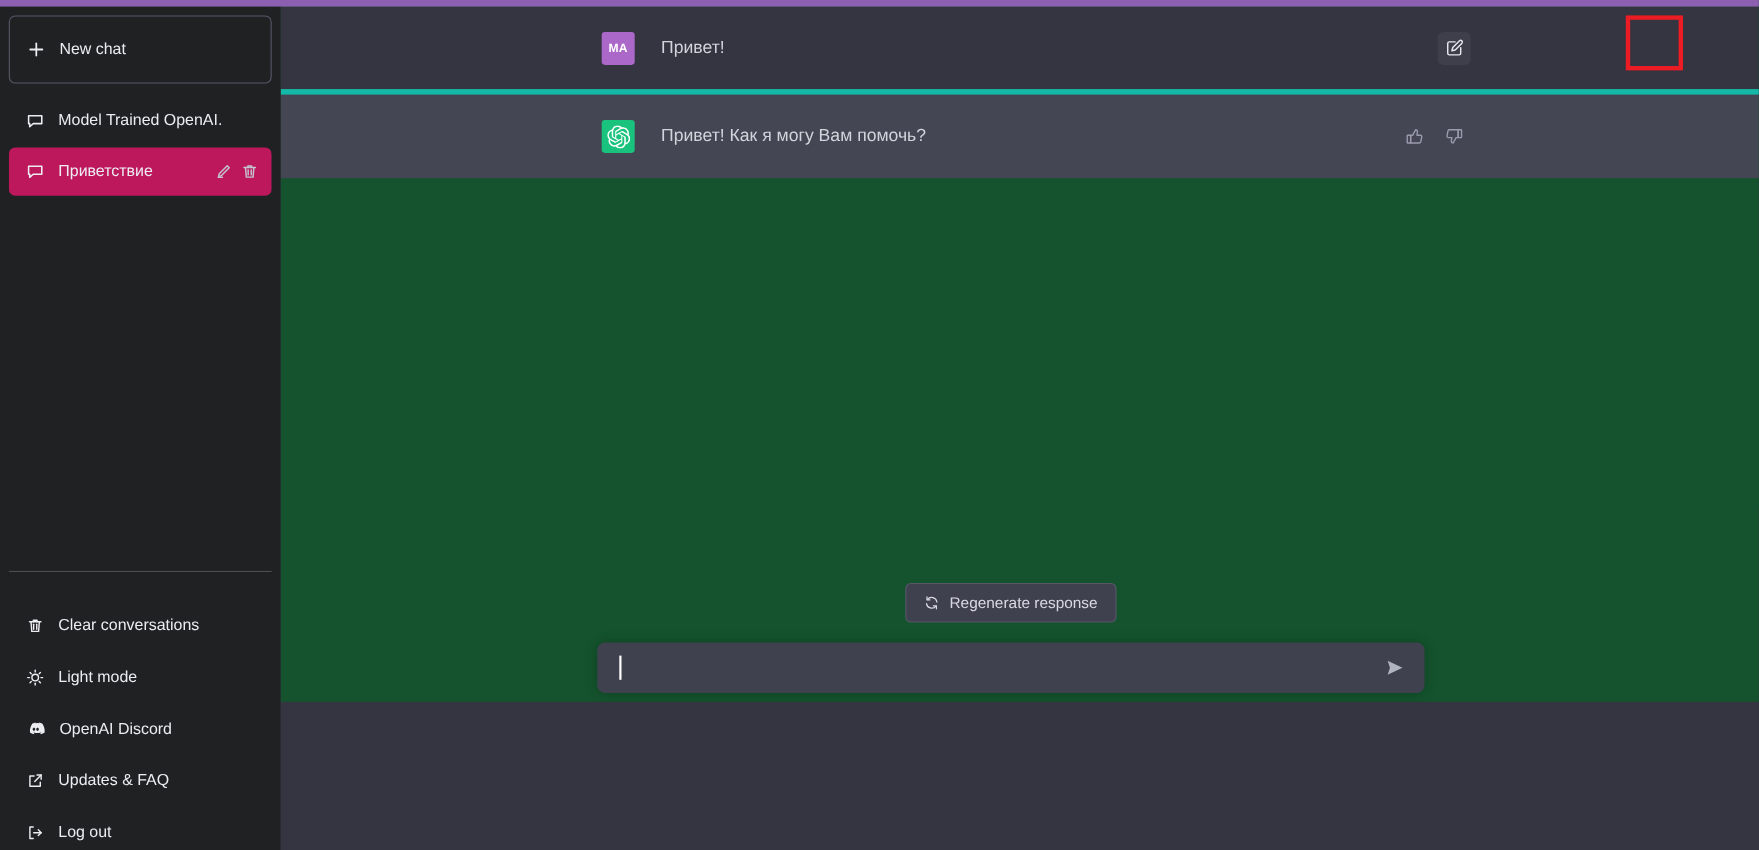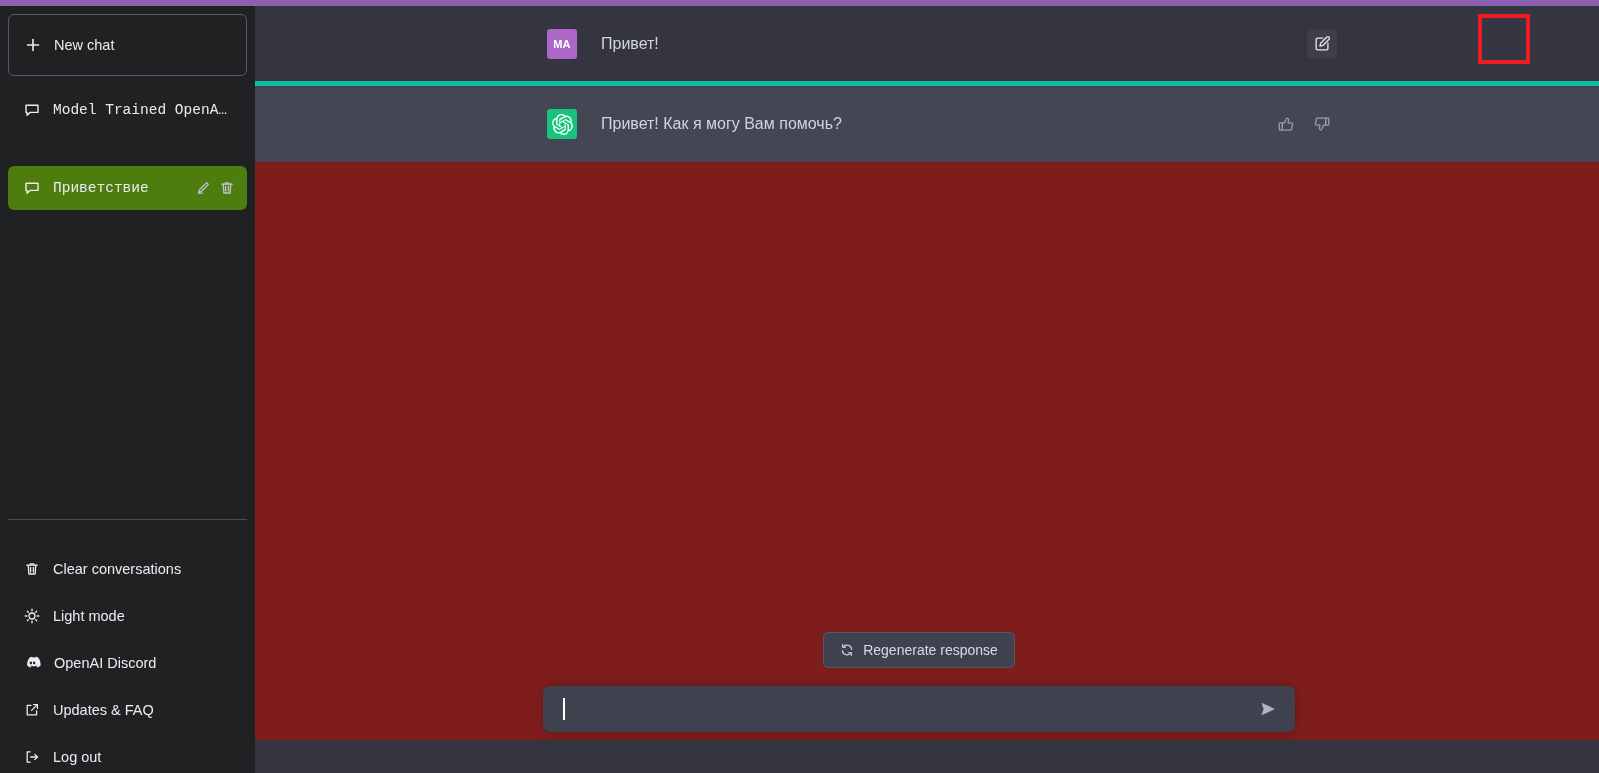--- a/index.html
+++ b/index.html
@@ -72,28 +72,27 @@
     border-radius: 6px;
     display: flex;
     align-items: center;
     gap: 13px;
     padding: 0 12px 0 16px;
     color: #ececf1;
     font-size: 14.5px;
     cursor: pointer;
     position: relative;
   }
-  .nav-item.active { background: #4d7c0f; margin-top: 32px; }
+  .nav-item.active { background: #be185d; }
 
   .nav-label {
     flex: 1 1 auto;
     white-space: nowrap;
     overflow: hidden;
     text-overflow: ellipsis;
-    font-family: Liberation Mono, monospace;
   }
 
   .nav-actions {
     display: flex;
     align-items: center;
     gap: 8px;
     flex: 0 0 auto;
   }
 
   .bottom-nav {
@@ -114,25 +113,25 @@
     color: #ececf1;
     font-size: 14.5px;
     cursor: pointer;
   }
 
   .ico { display: inline-flex; align-items: center; justify-content: center; flex: 0 0 auto; }
 
   
   .main {
     flex: 1 1 auto;
-    height: 740px;
-    position: relative;
-    display: flex;
-    flex-direction: column;
-    background: #7f1d1d;
+    height: 638px;
+    position: relative;
+    display: flex;
+    flex-direction: column;
+    background: #14532d;
     overflow: hidden;
   }
 
   .thread {
     position: absolute;
     top: 6px; left: 0; right: 0;
     display: flex;
     flex-direction: column;
   }
 

